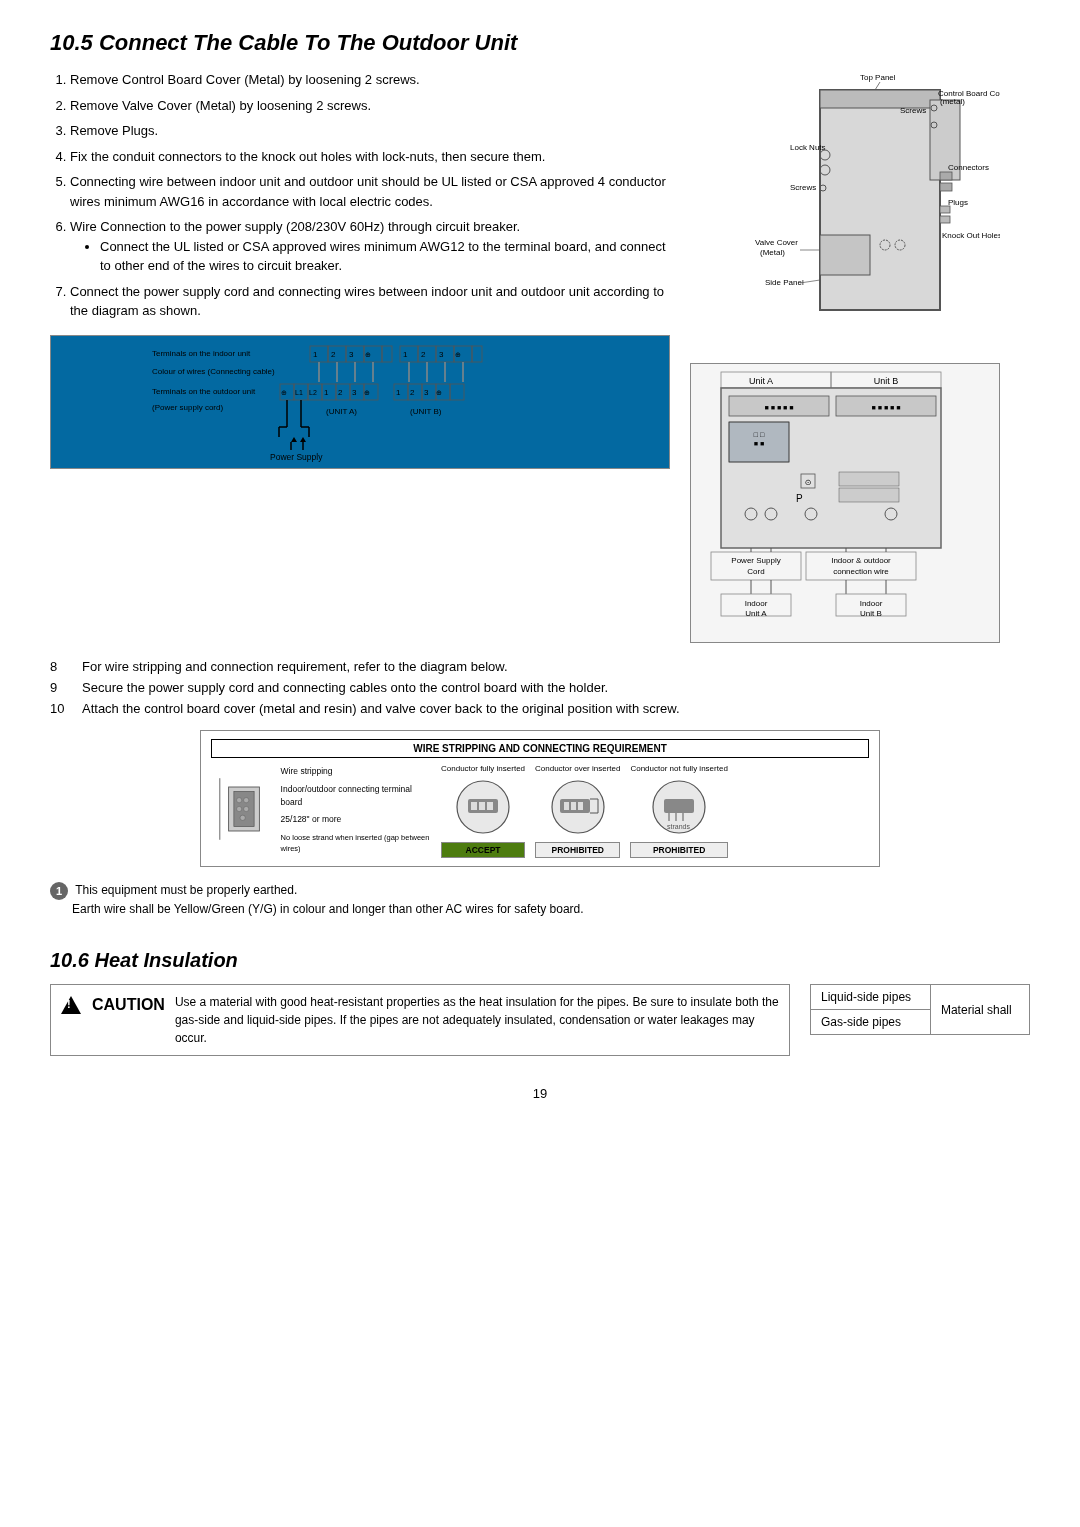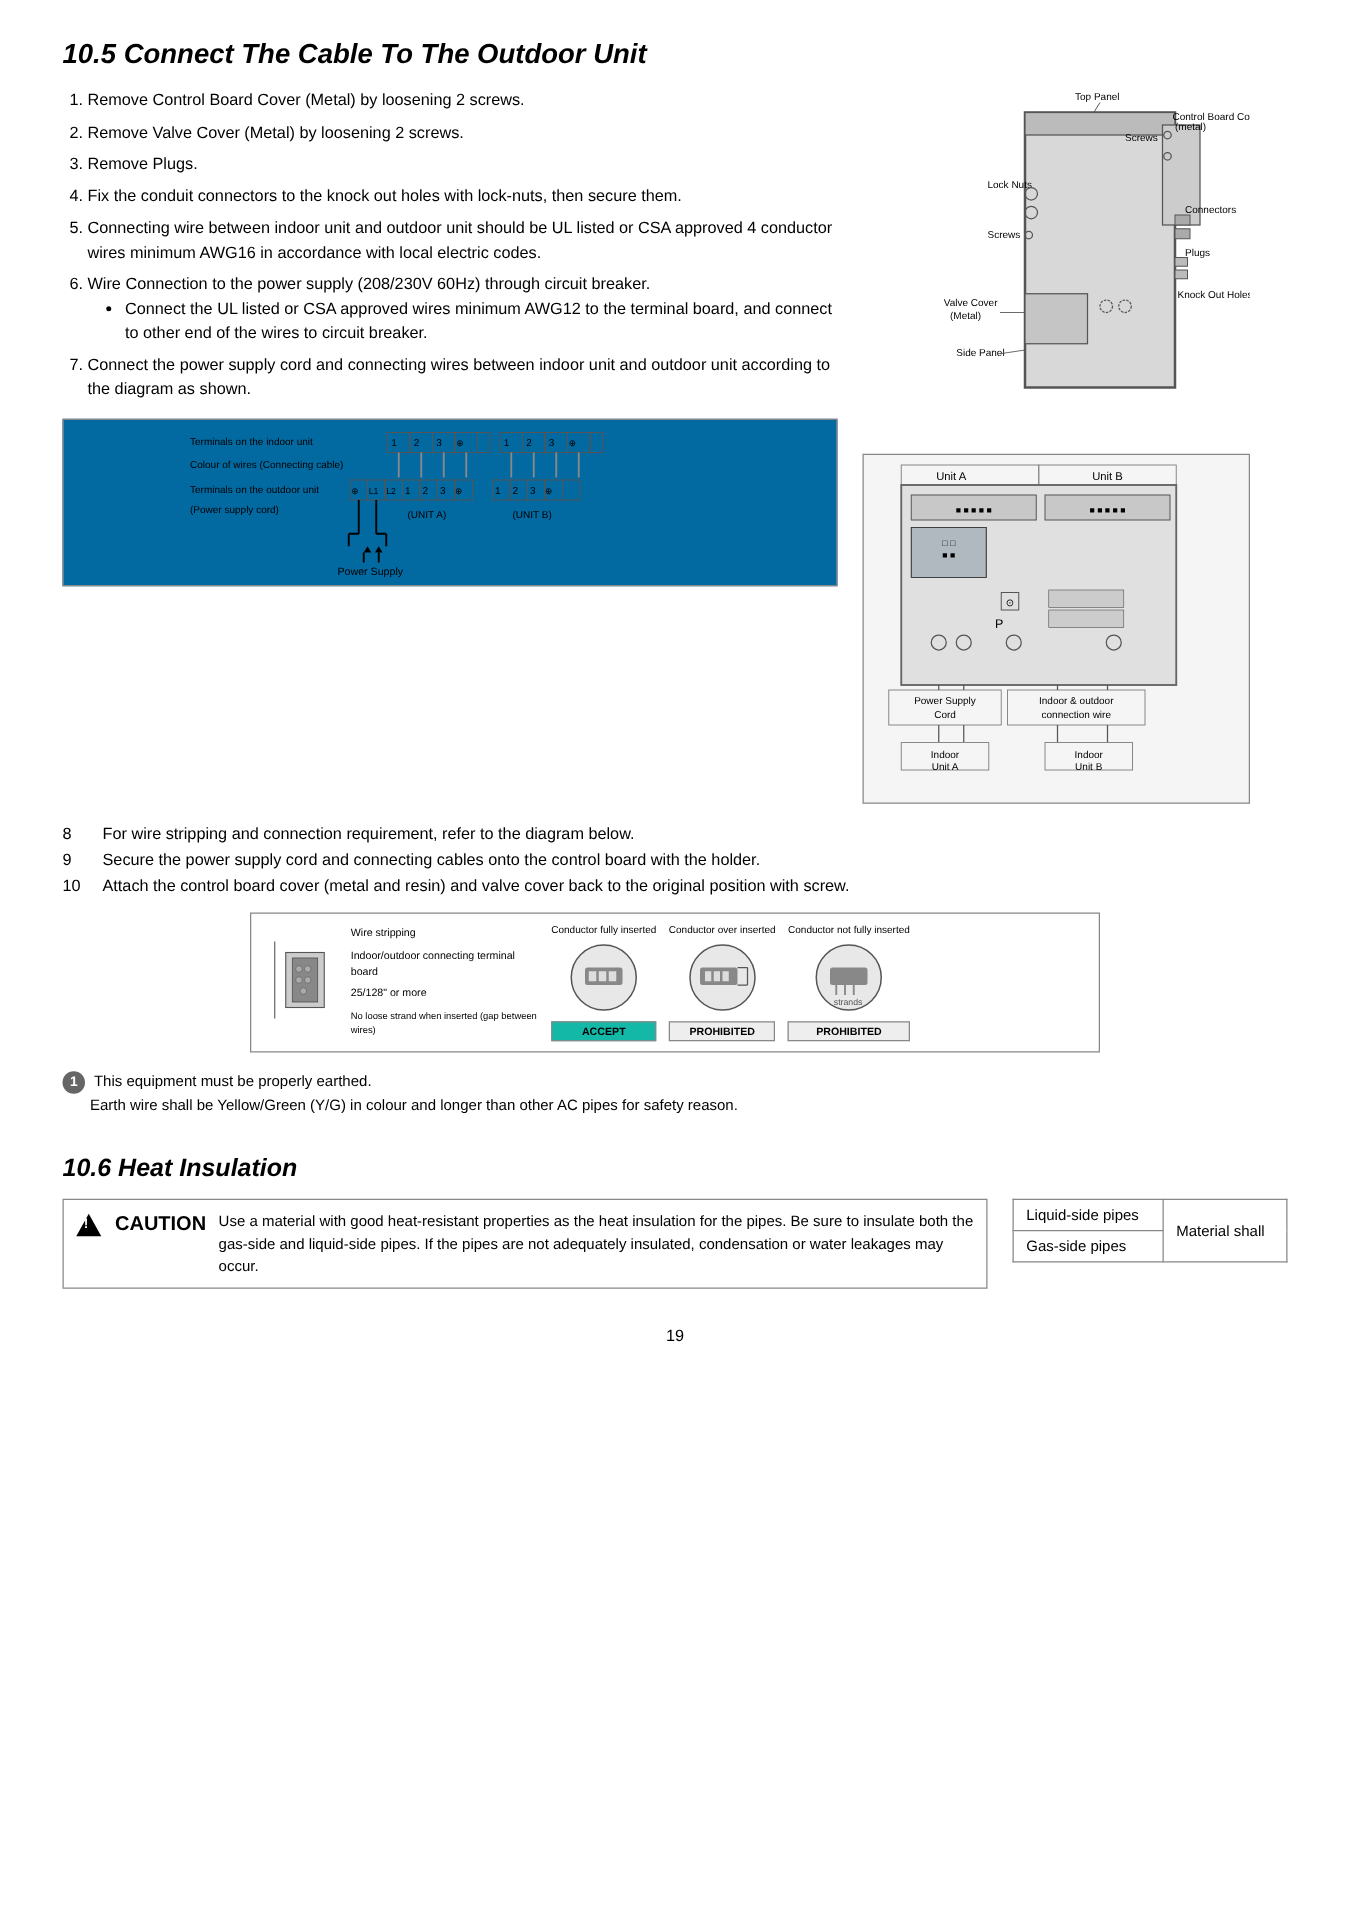--- a/index.html
+++ b/index.html
@@ -120,21 +120,21 @@
       font-size: 9px;
     }
     .ws-label {
       font-size: 8.5px;
       font-weight: bold;
       padding: 2px 6px;
       border: 1px solid #888;
       text-align: center;
       margin-top: 3px;
     }
-    .ws-accept { background: #14b8a6; }
+    .ws-accept { background: #4d7c0f; }
     .ws-prohibited { background: #eee; }
 
     
     .earth-note {
       margin-top: 14px;
       font-size: 12px;
       line-height: 1.6;
     }
     .earth-symbol {
       display: inline-block;
@@ -449,20 +449,21 @@
     <span style="min-width:24px;">9</span>
     <span>Secure the power supply cord and connecting cables onto the control board with the holder.</span>
   </div>
   <div style="display:flex; gap:8px; margin-bottom:6px;">
     <span style="min-width:24px;">10</span>
     <span>Attach the control board cover (metal and resin) and valve cover back to the original position with screw.</span>
   </div>
 </div>
 
 <div class="wire-strip-box">
+  <div class="wire-strip-title">WIRE STRIPPING AND CONNECTING REQUIREMENT</div>
   <div class="wire-strip-content">
     <div class="ws-left">
       <div style="display:flex; gap:8px; align-items:flex-end;">
 
         <svg width="70" height="90" viewBox="0 0 70 90">
 
           <line x1="10" y1="10" x2="10" y2="80" stroke="#555" stroke-width="1"></line>
           <text x="2" y="30" font-size="6" fill="#000" transform="rotate(-90,8,45)">25/64" ~ 51/128"</text>
 
           <rect x="20" y="20" width="35" height="50" fill="#ccc" stroke="#555" stroke-width="1"></rect>
@@ -538,21 +539,21 @@
     </div>
   </div>
 </div>
 
 <div class="earth-note">
   <div>
     <span class="earth-symbol">1</span>
     <span>This equipment must be properly earthed.</span>
   </div>
   <div style="margin-left:22px;">
-    <span>Earth wire shall be Yellow/Green (Y/G) in colour and longer than other AC pipes for safety reason.</span>
+    <span>Earth wire shall be Yellow/Green (Y/G) in colour and longer than other AC wires for safety board.</span>
   </div>
 </div>
 
 <div class="heat-section">
   <h2>10.6 Heat Insulation</h2>
   <div class="heat-table-wrap">
     <div class="caution-box">
       <div class="caution-label">
         <span class="caution-triangle"></span>
         <span style="margin-left:6px;">CAUTION</span>

